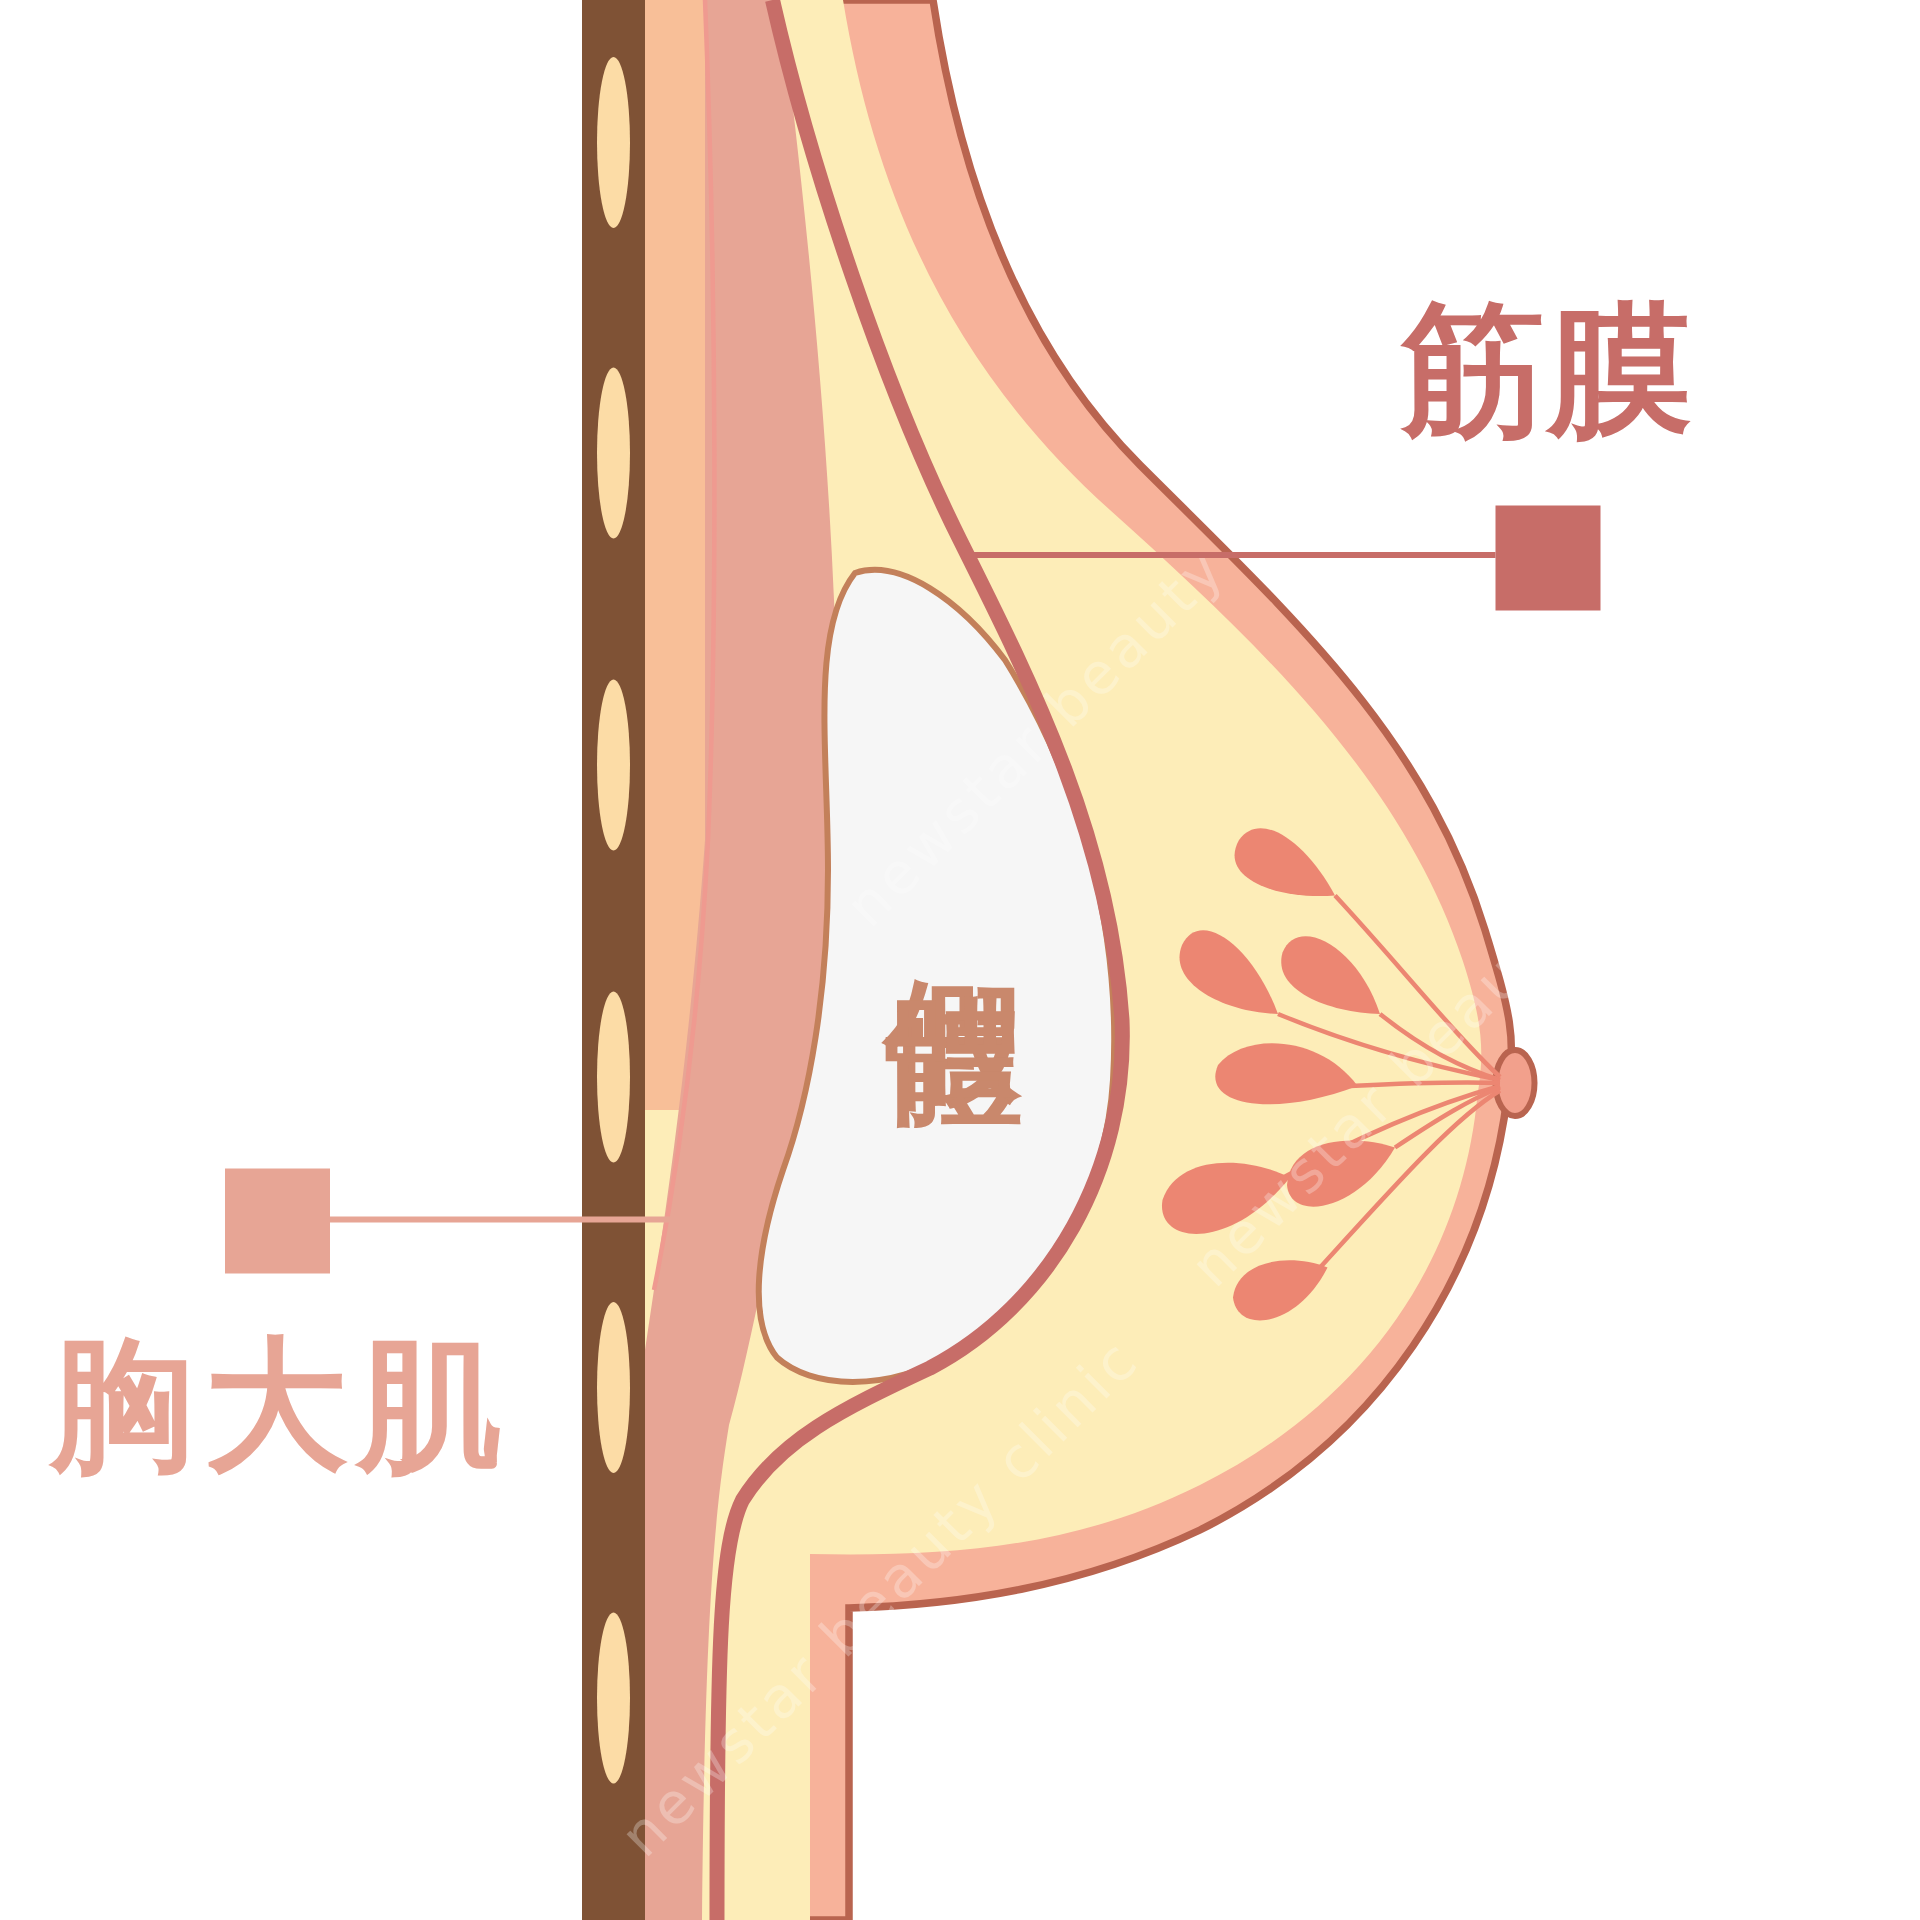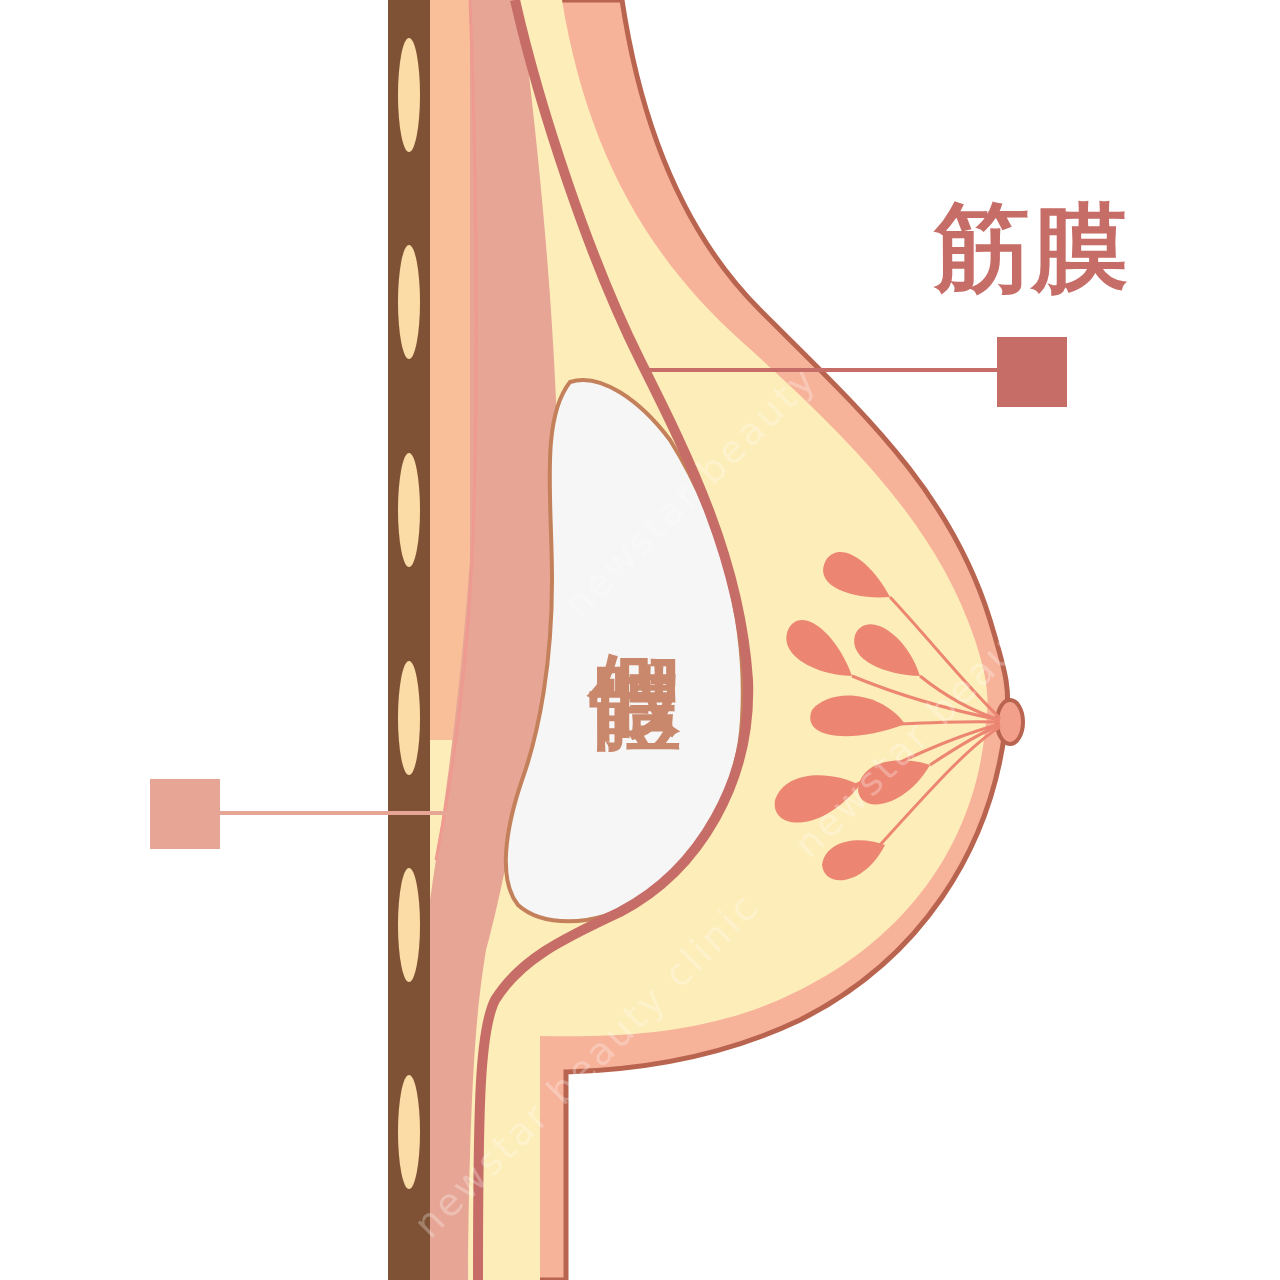--- a/index.html
+++ b/index.html
@@ -1,20 +1,20 @@
 <!DOCTYPE html>
 <html><head>
   <meta charset="utf-8">
   <style>
     html, body { margin: 0; padding: 0; background: #ffffff; }
     body { width: 1280px; height: 1280px; overflow: hidden; position: relative; }
     #stage { position: absolute; left: 0; top: 0; width: 1280px; height: 1280px; }
     .label {
       position: absolute;
-      font-family: Liberation Sans, sans-serif;
+      font-family: Liberation Serif, serif;
       font-weight: bold;
       line-height: 1;
       white-space: nowrap;
     }
     .label-fascia { left: 934px; top: 200px; font-size: 96px; letter-spacing: 2px; }
     .label-muscle { left: 34px; top: 890px; font-size: 96px; letter-spacing: 6px; }
     .label-implant {
       left: 590px; top: 580px; font-size: 92px;
       writing-mode: vertical-rl; letter-spacing: 10px;
     }
@@ -112,13 +112,14 @@
 
     <line x1="643" y1="370" x2="997" y2="370" stroke="#c76d68" stroke-width="4"></line>
     <rect x="997" y="337" width="70" height="70" fill="#c76d68"></rect>
 
     <line x1="220" y1="813" x2="460" y2="813" stroke="#e7a595" stroke-width="4"></line>
     <rect x="150" y="779" width="70" height="70" fill="#e7a595"></rect>
   </svg>
 
   <div class="label label-fascia" style="color:#c76d68">筋膜</div>
   <div class="label label-implant" style="color:#c9886c">假體</div>
+  <div class="label label-muscle" style="color:#e7a595">胸大肌</div>
 </div>
 
 </body></html>

